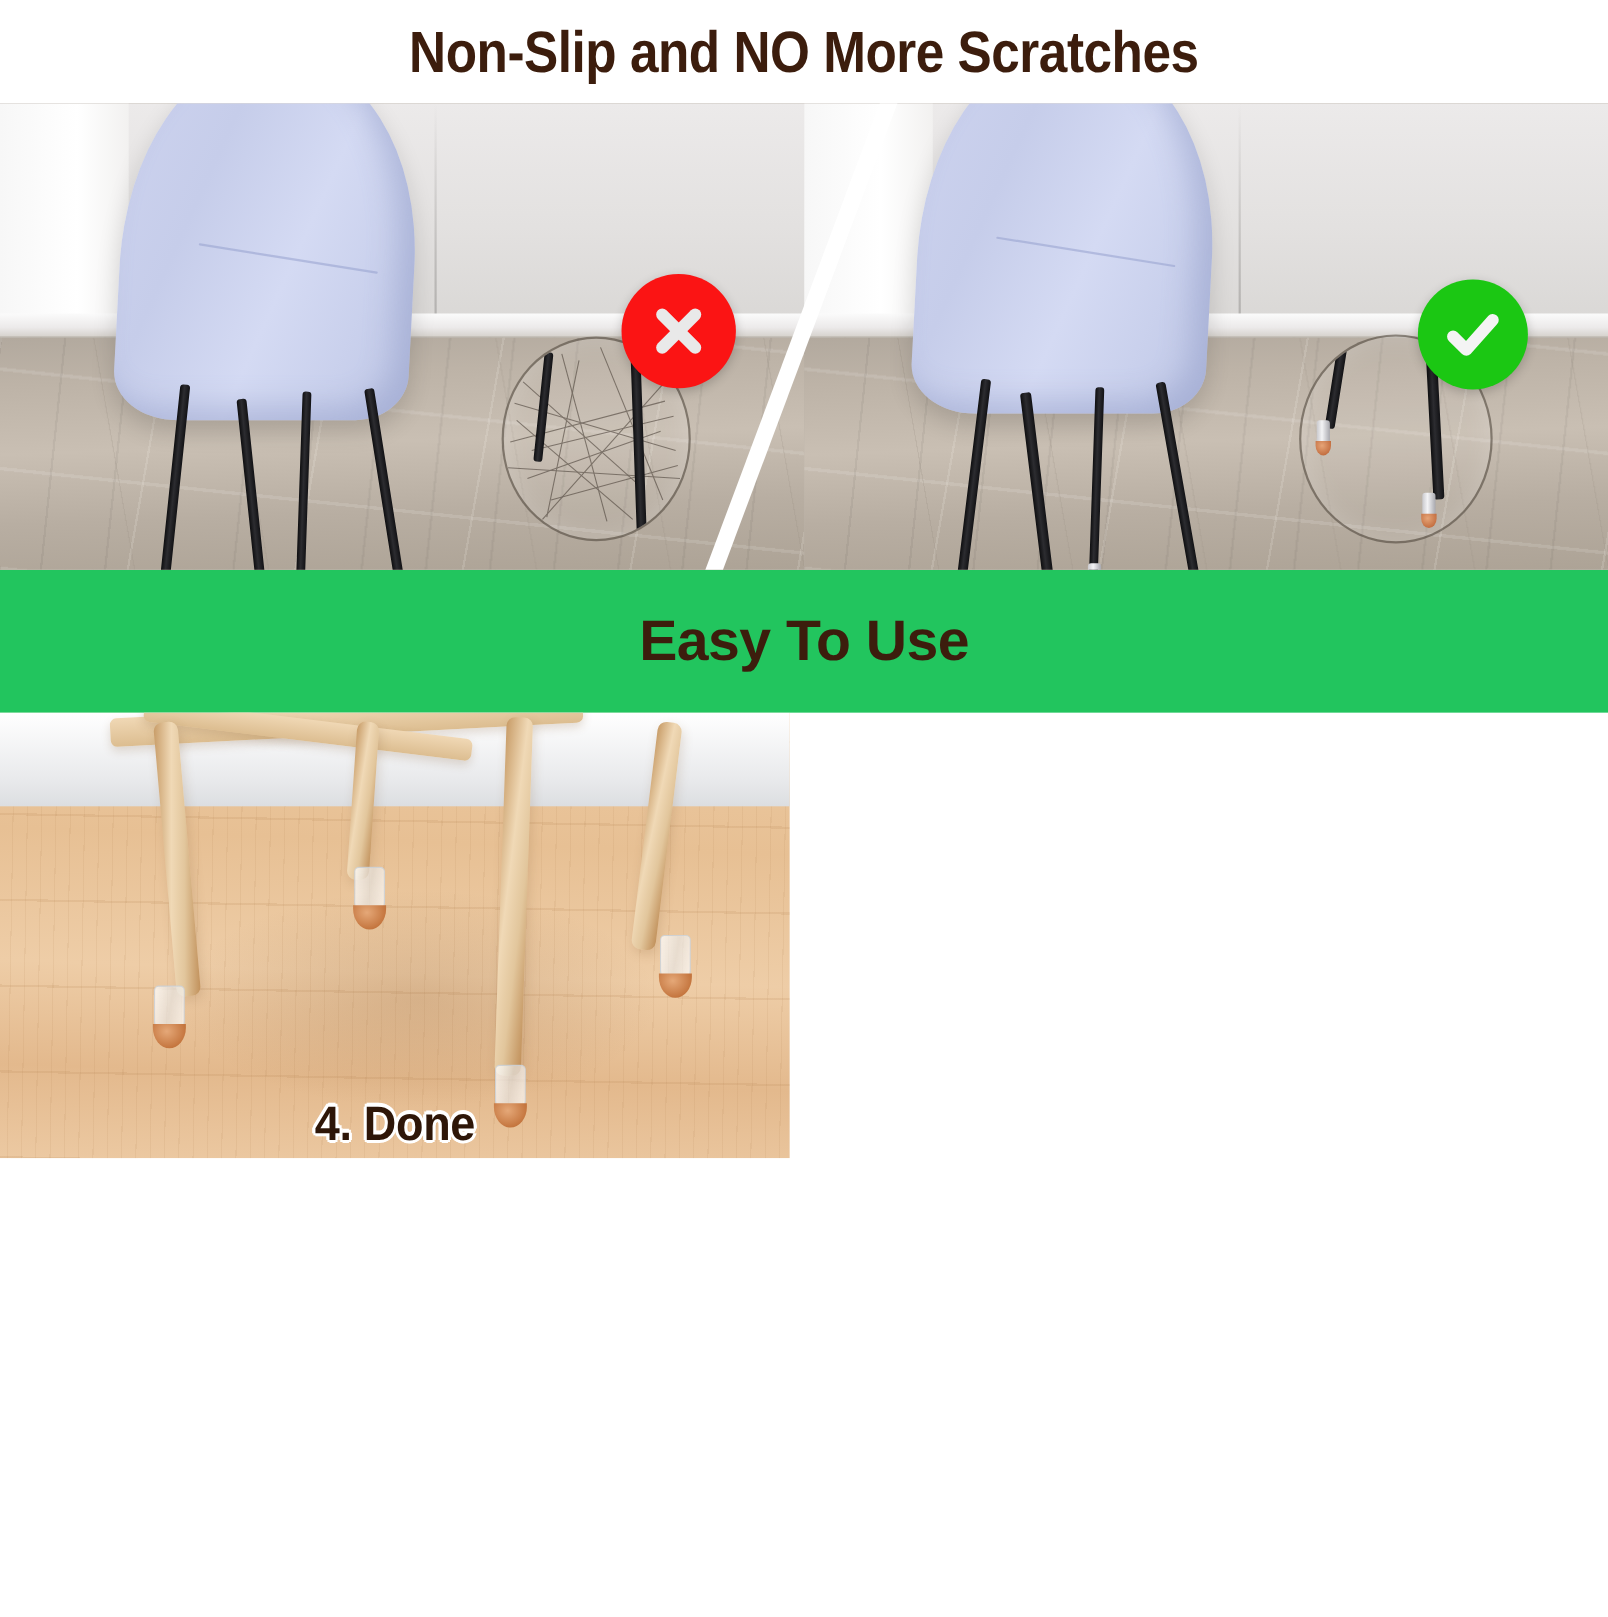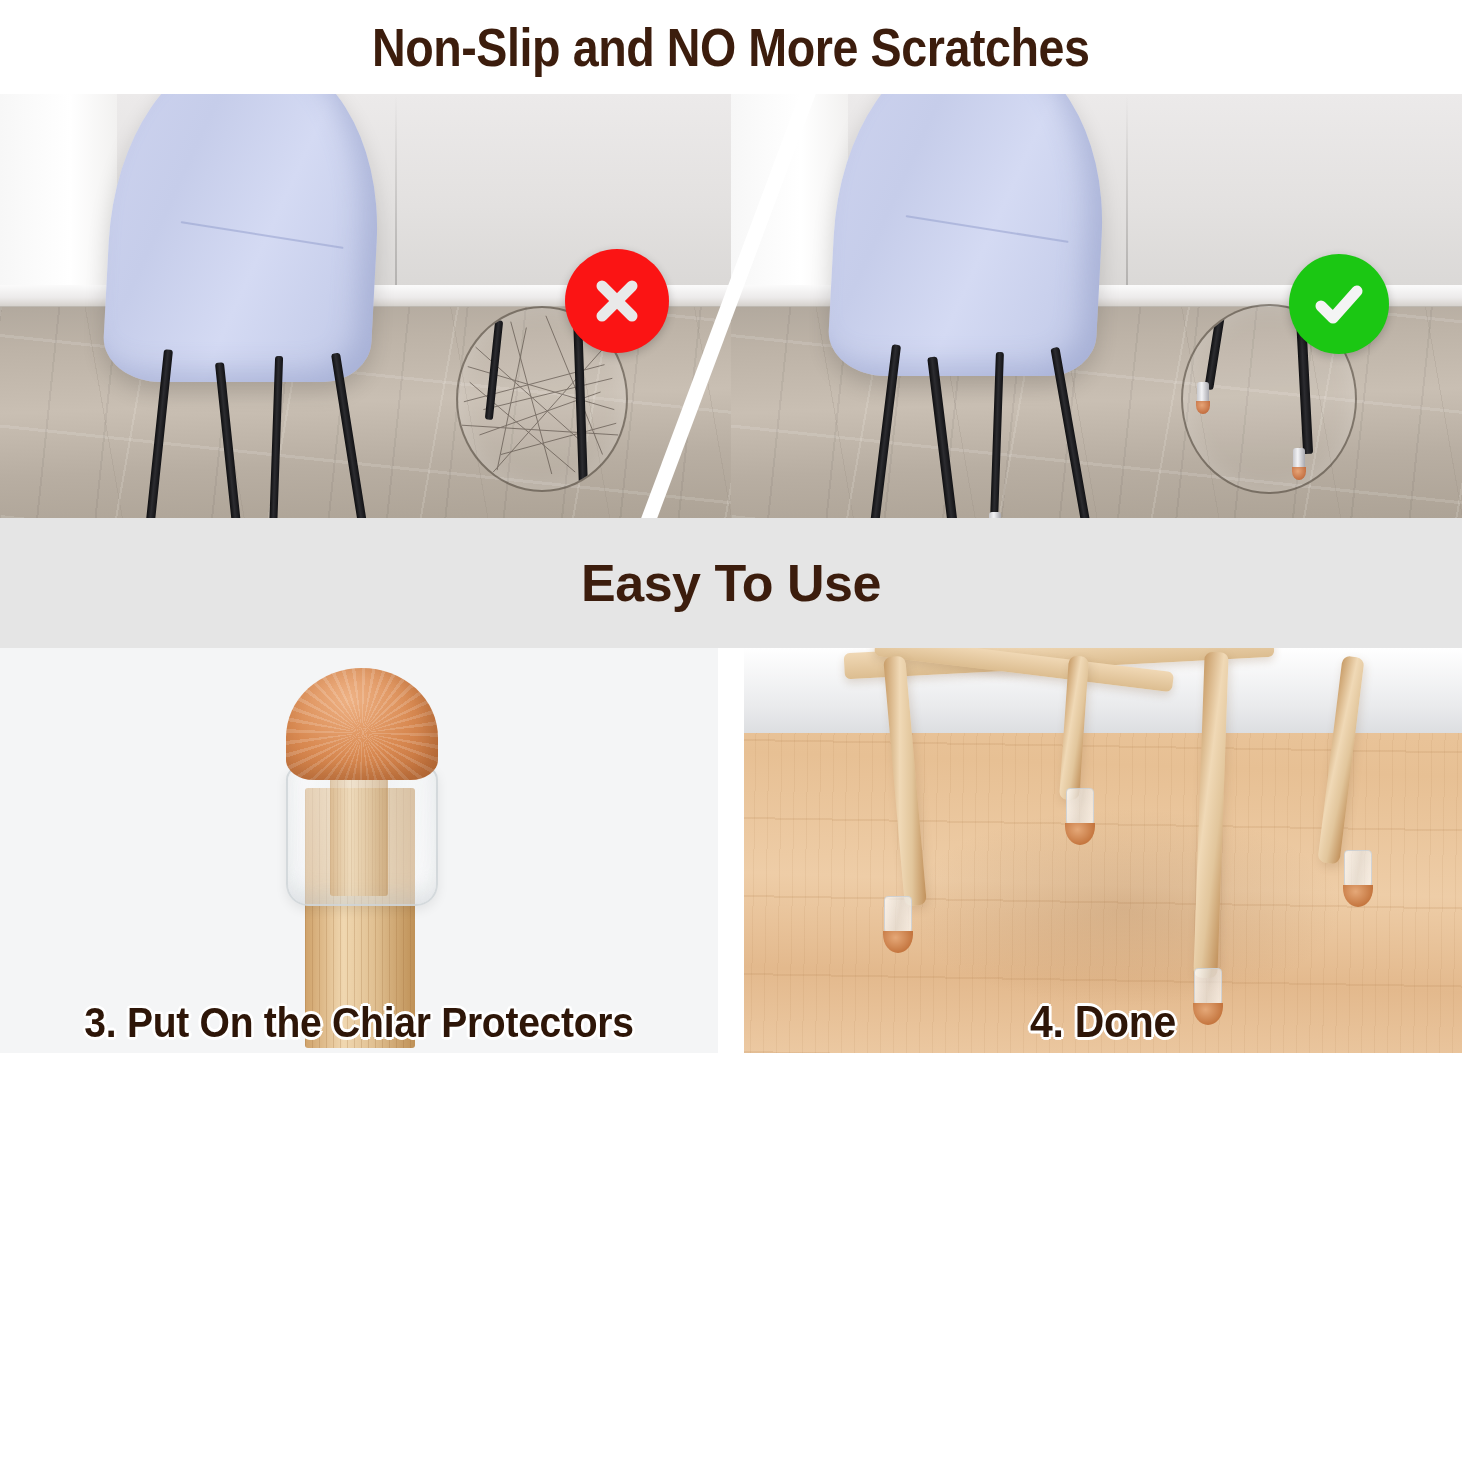--- a/index.html
+++ b/index.html
@@ -129,21 +129,21 @@
     background:#ffffff;
     transform:rotate(20.5deg);
     transform-origin:50% 50%;
     z-index:40;
   }
 
   
   .section-bar{
     width:1462px; height:130px;
     display:flex; align-items:center; justify-content:center;
-    background:#e5e5e5;
+    background:#22c55e;
   }
   .section-title{
     font-family:"Liberation Sans", sans-serif;
     font-weight:bold; font-size:52px;
     color:#3c1d0d; letter-spacing:-0.5px; line-height:1;
   }
 
   
   .steps{
     position:relative;
@@ -395,28 +395,20 @@
 </div>
 
 <div class="section-bar">
   <div class="section-title">Easy To Use</div>
 </div>
 
 <div class="steps">
 
 
 
-  <div class="panel">
-    <div class="bg-offwhite"></div>
-    <div class="leg3" style="left:305px; top:140px; width:110px; height:260px;"></div>
-    <div class="clearcap3" style="left:286px; top:118px; width:152px; height:140px;"></div>
-    <div class="leg3" style="left:330px; top:130px; width:58px; height:118px; opacity:.55;"></div>
-    <div class="felt3" style="left:286px; top:20px; width:152px; height:112px;"></div>
-    <div class="caption small">3. Put On the Chiar Protectors</div>
-  </div>
 
   <div class="panel">
     <div class="bg-oak"></div>
     <div class="wall4"></div>
 
     <div class="shadow4" style="left:160px; top:160px; width:440px; height:200px;"></div>
 
     <div class="apron4" style="left:100px; top:-6px; width:430px; height:26px; transform:rotate(-3deg); border-radius:6px;"></div>
     <div class="apron4" style="left:130px; top:6px; width:300px; height:20px; transform:rotate(7deg); border-radius:6px;"></div>
 

